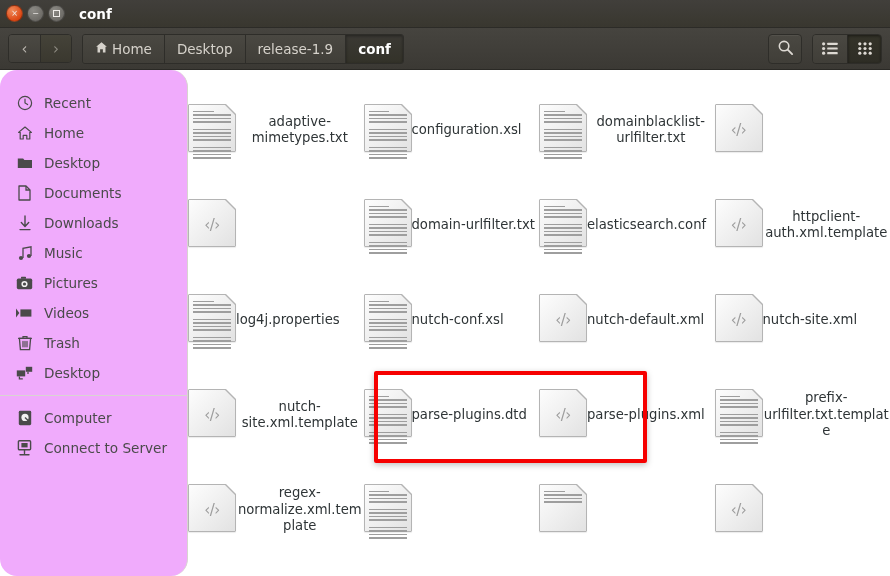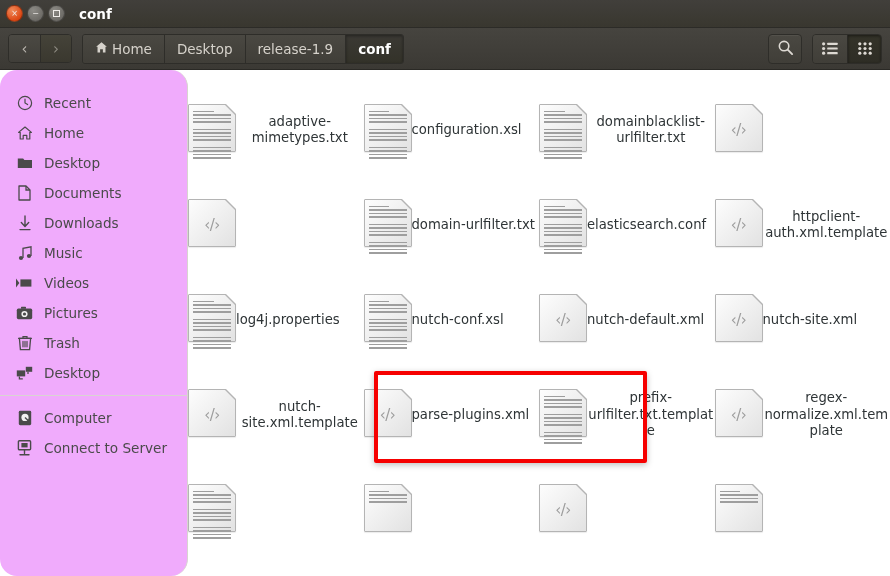--- a/index.html
+++ b/index.html
@@ -369,40 +369,40 @@
             <svg width="16" height="16" viewBox="0 0 16 16">
                 <path d="M6 13V3.4l8-1.6V11" fill="none" stroke="#4a4a4a" stroke-width="1.3"></path>
                 <circle cx="4" cy="13" r="2.1" fill="#4a4a4a"></circle>
                 <circle cx="12" cy="11" r="2.1" fill="#4a4a4a"></circle>
               </svg>
           </span>
           <span>Music</span>
         </div>
         <div class="side-item">
           <span class="side-ico">
-            <svg width="17" height="12" viewBox="0 0 17 12">
-                <path d="M0 1.4 3.4 6 0 10.6z" fill="#4a4a4a"></path>
-                <rect x="4.4" y="2.4" width="11" height="7.2" fill="#4a4a4a"></rect>
-              </svg>
-          </span>
-          <span>Videos</span>
-        </div>
-        <div class="side-item">
-          <span class="side-ico">
             <svg width="17" height="14" viewBox="0 0 17 14">
                 <rect x=".8" y="2.6" width="15.4" height="10.6" rx="1.6" fill="#4a4a4a"></rect>
                 <rect x="5" y=".8" width="5" height="2" rx=".6" fill="#4a4a4a"></rect>
                 <circle cx="8.5" cy="8" r="3.1" fill="#f2f1f0"></circle>
                 <circle cx="8.5" cy="8" r="1.6" fill="#4a4a4a"></circle>
               </svg>
           </span>
           <span>Pictures</span>
         </div>
         <div class="side-item">
           <span class="side-ico">
+            <svg width="17" height="12" viewBox="0 0 17 12">
+                <path d="M0 1.4 3.4 6 0 10.6z" fill="#4a4a4a"></path>
+                <rect x="4.4" y="2.4" width="11" height="7.2" fill="#4a4a4a"></rect>
+              </svg>
+          </span>
+          <span>Videos</span>
+        </div>
+        <div class="side-item">
+          <span class="side-ico">
             <svg width="14" height="16" viewBox="0 0 14 16">
                 <path d="M1.4 3.4h11.2l-1 11.2H2.4z" fill="none" stroke="#4a4a4a" stroke-width="1.3"></path>
                 <path d="M.6 3.4h12.8M5 6.4v5.4M7 6.4v5.4M9 6.4v5.4" stroke="#4a4a4a" stroke-width="1.2" stroke-linecap="round"></path>
                 <path d="M5 3.4V1.6h4v1.8" fill="none" stroke="#4a4a4a" stroke-width="1.2"></path>
               </svg>
           </span>
           <span>Trash</span>
         </div>
         <div class="side-item">
           <span class="side-ico">
@@ -647,20 +647,43 @@
             <div class="doc">
               <div class="page"></div>
               <div class="code">‹/›</div>
               <div class="fold"></div>
             </div>
             <div class="fname">nutch-site.xml.template</div>
           </div>
           <div class="file">
             <div class="doc">
               <div class="page"></div>
+              <div class="lines">
+                <i class="short"></i>
+                <i></i>
+                <i></i>
+                <i></i>
+                <i class="gap"></i>
+                <i></i>
+                <i></i>
+                <i></i>
+                <i></i>
+                <i class="gap"></i>
+                <i></i>
+                <i></i>
+                <i></i>
+                <i></i>
+              </div>
+              <div class="fold"></div>
+            </div>
+            <div class="fname">parse-plugins.dtd</div>
+          </div>
+          <div class="file">
+            <div class="doc">
+              <div class="page"></div>
               <div class="code">‹/›</div>
               <div class="fold"></div>
             </div>
             <div class="fname">parse-plugins.xml</div>
           </div>
           <div class="file">
             <div class="doc">
               <div class="page"></div>
               <div class="lines">
                 <i class="short"></i>

